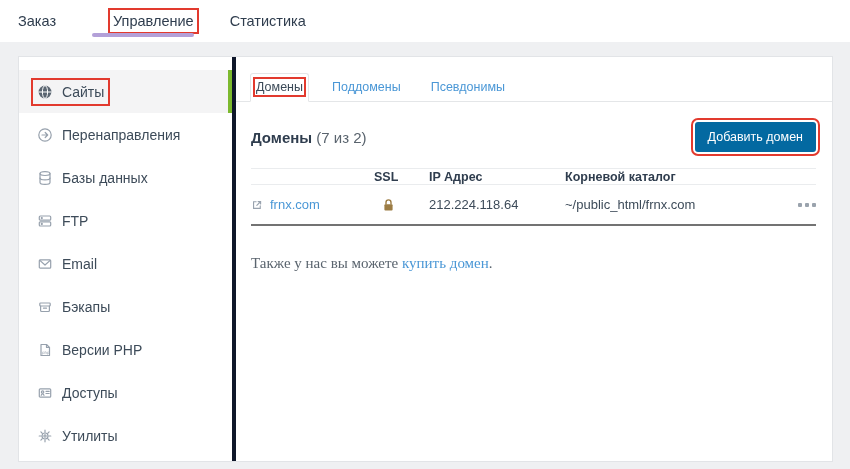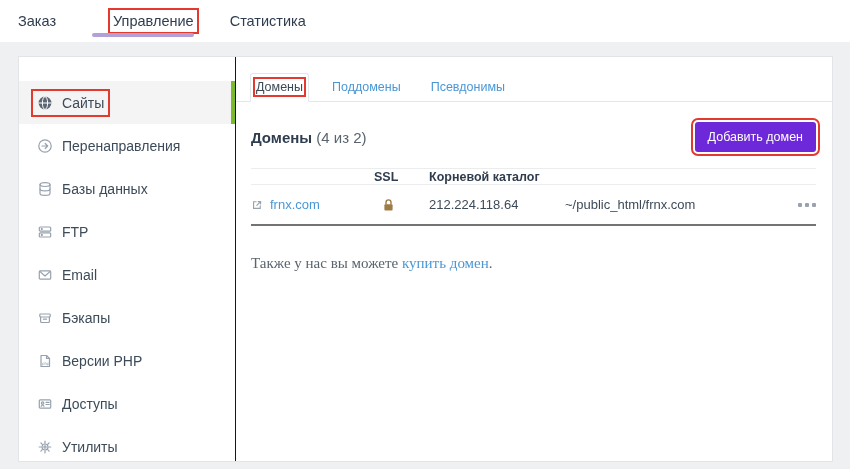--- a/index.html
+++ b/index.html
@@ -48,22 +48,22 @@
     display: flex;
     margin: 14px 17px 0 18px;
     height: 406px;
     background: #ffffff;
     border: 1px solid #e2e4e7;
   }
   
   .sidebar {
     width: 217px;
     flex: 0 0 217px;
-    border-right: 1px solid #0f172a;
-    padding-top: 24px;
+    border-right: 4px solid #0f172a;
+    padding-top: 13px;
   }
   .side-item {
     height: 43px;
     display: flex;
     align-items: center;
     padding-left: 18px;
     cursor: pointer;
     font-size: 14px;
     color: #3d4b59;
   }
@@ -106,21 +106,21 @@
   .head-row {
     display: flex;
     align-items: center;
     justify-content: space-between;
     margin-top: 20px;
   }
   .page-title { font-size: 15px; color: #2f3d4e; }
   .page-title b { font-weight: bold; }
   .title-count { font-weight: normal; color: #5a646e; }
   .btn-green {
-    background: #6d28d9;
+    background: #0369a1;
     color: #ffffff;
     font-size: 12.5px;
     border: none;
     border-radius: 3px;
     padding: 8px 13px;
     cursor: pointer;
     font-family: inherit;
   }
   
   .tbl { margin-top: 16px; }
@@ -280,29 +280,30 @@
       </div>
       <div class="tab">
         <span>Псевдонимы</span>
       </div>
     </div>
 
     <div class="content">
       <div class="head-row">
         <div class="page-title">
           <b>Домены</b>
-          <span class="title-count">(4 из 2)</span>
+          <span class="title-count">(7 из 2)</span>
         </div>
         <button class="btn-green annot annot-btn">Добавить домен</button>
       </div>
 
       <div class="tbl">
         <div class="trow thead">
           <div></div>
           <div>SSL</div>
+          <div>IP Адрес</div>
           <div>Корневой каталог</div>
           <div></div>
         </div>
         <div class="trow tdata">
           <div class="cell-domain">
             <span class="ext-icon">
               <svg viewBox="0 0 14 14" fill="none" stroke="#98a2ae" stroke-width="1.3" stroke-linecap="round">
                   <path d="M6 3.2H3v7.8h7.8V8"></path>
                   <path d="M8.3 3h2.9v2.9"></path>
                   <path d="M11 3.2 6.8 7.4"></path>

